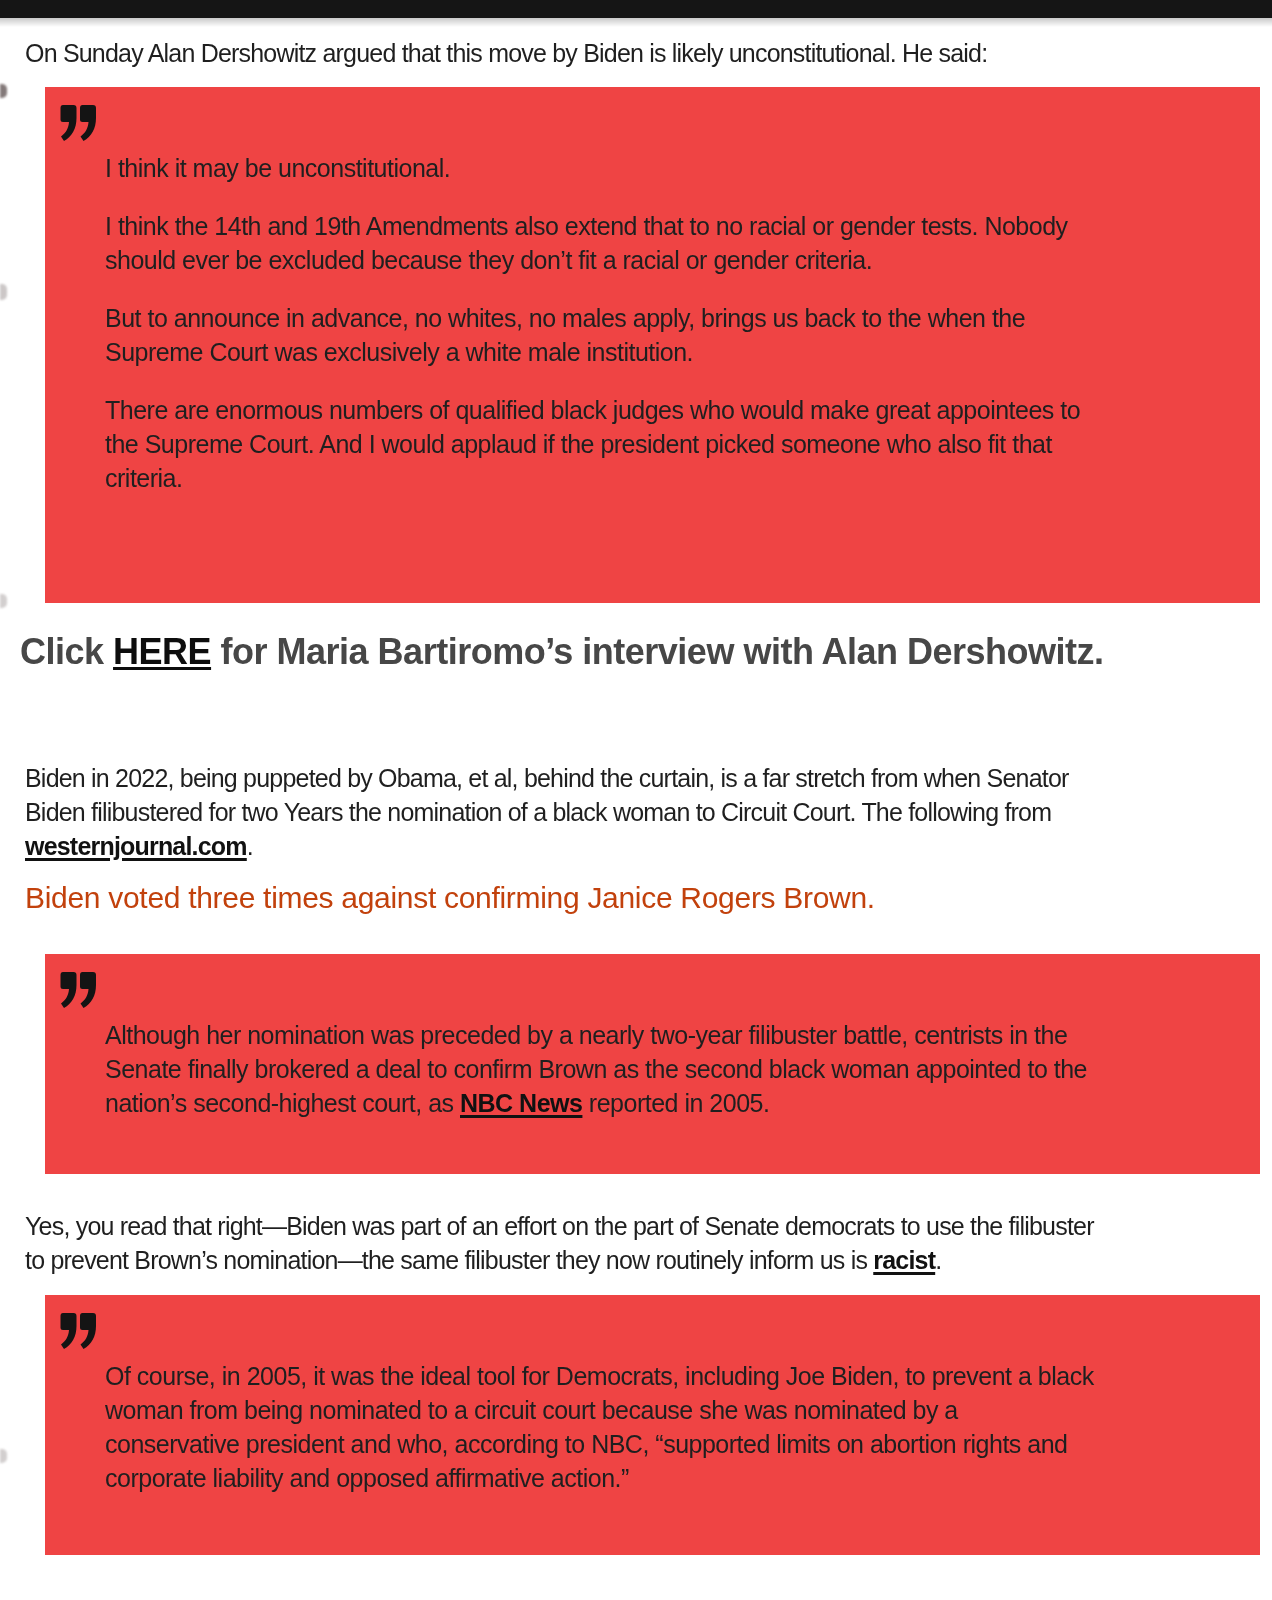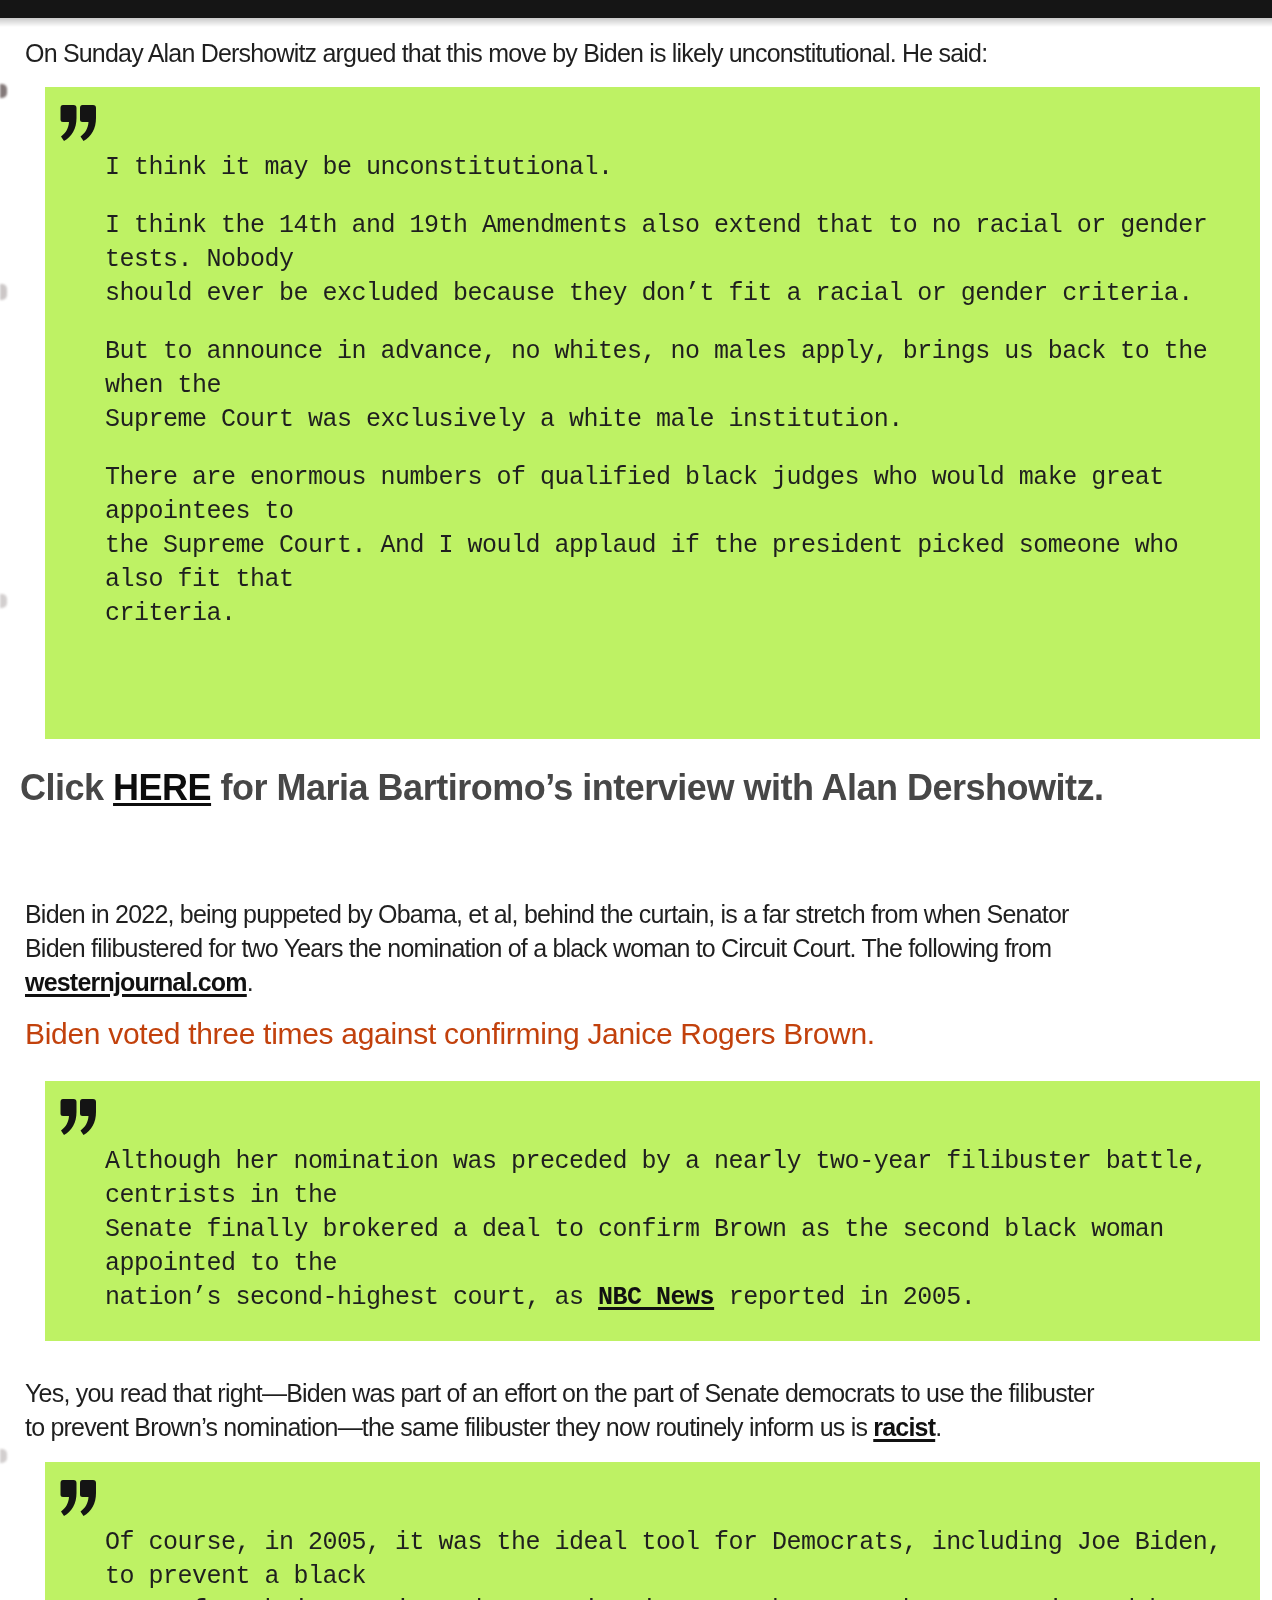--- a/index.html
+++ b/index.html
@@ -26,25 +26,24 @@
   .link {
     font-weight: bold;
     color: #111111;
     text-decoration: underline;
     text-decoration-thickness: 2.5px;
     text-underline-offset: 3px;
     cursor: pointer;
   }
 
   .bq {
-    background: #bef264;
+    background: #ef4444;
     margin: 0 12px 0 45px;
     padding: 16px 15px 108px 60px;
     box-sizing: border-box;
-    font-family: Liberation Mono, monospace;
   }
   .bq-1 { margin-top: 16px; }
   .bq p {
     font-size: 25px; line-height: 34px;
     letter-spacing: -0.5px;
     margin: 0 0 24px 0;
     white-space: pre-line;
   }
   .bq p:last-of-type { margin-bottom: 0; }
   .qmark { display: block; margin: 0 0 8px -45px; width: 36px; height: 40px; }
@@ -63,21 +62,21 @@
   .para-2022 { margin-top: 86px; }
 
   .subhead {
     font-size: 30px; line-height: 34px;
     font-weight: 400;
     color: #c2410c;
     margin: 18px 25px 0 25px;
     letter-spacing: -0.3px;
   }
 
-  .bq-2 { margin-top: 30px; padding-bottom: 26px; }
+  .bq-2 { margin-top: 39px; padding-bottom: 54px; }
 
   .para-yes { margin-top: 35px; }
 
   .bq-3 { margin-top: 18px; padding-bottom: 60px; }
 
   .edge-artifact {
     position: absolute; left: 0;
     width: 7px; height: 14px;
     background: #6e6262;
     border-radius: 0 5px 5px 0;

